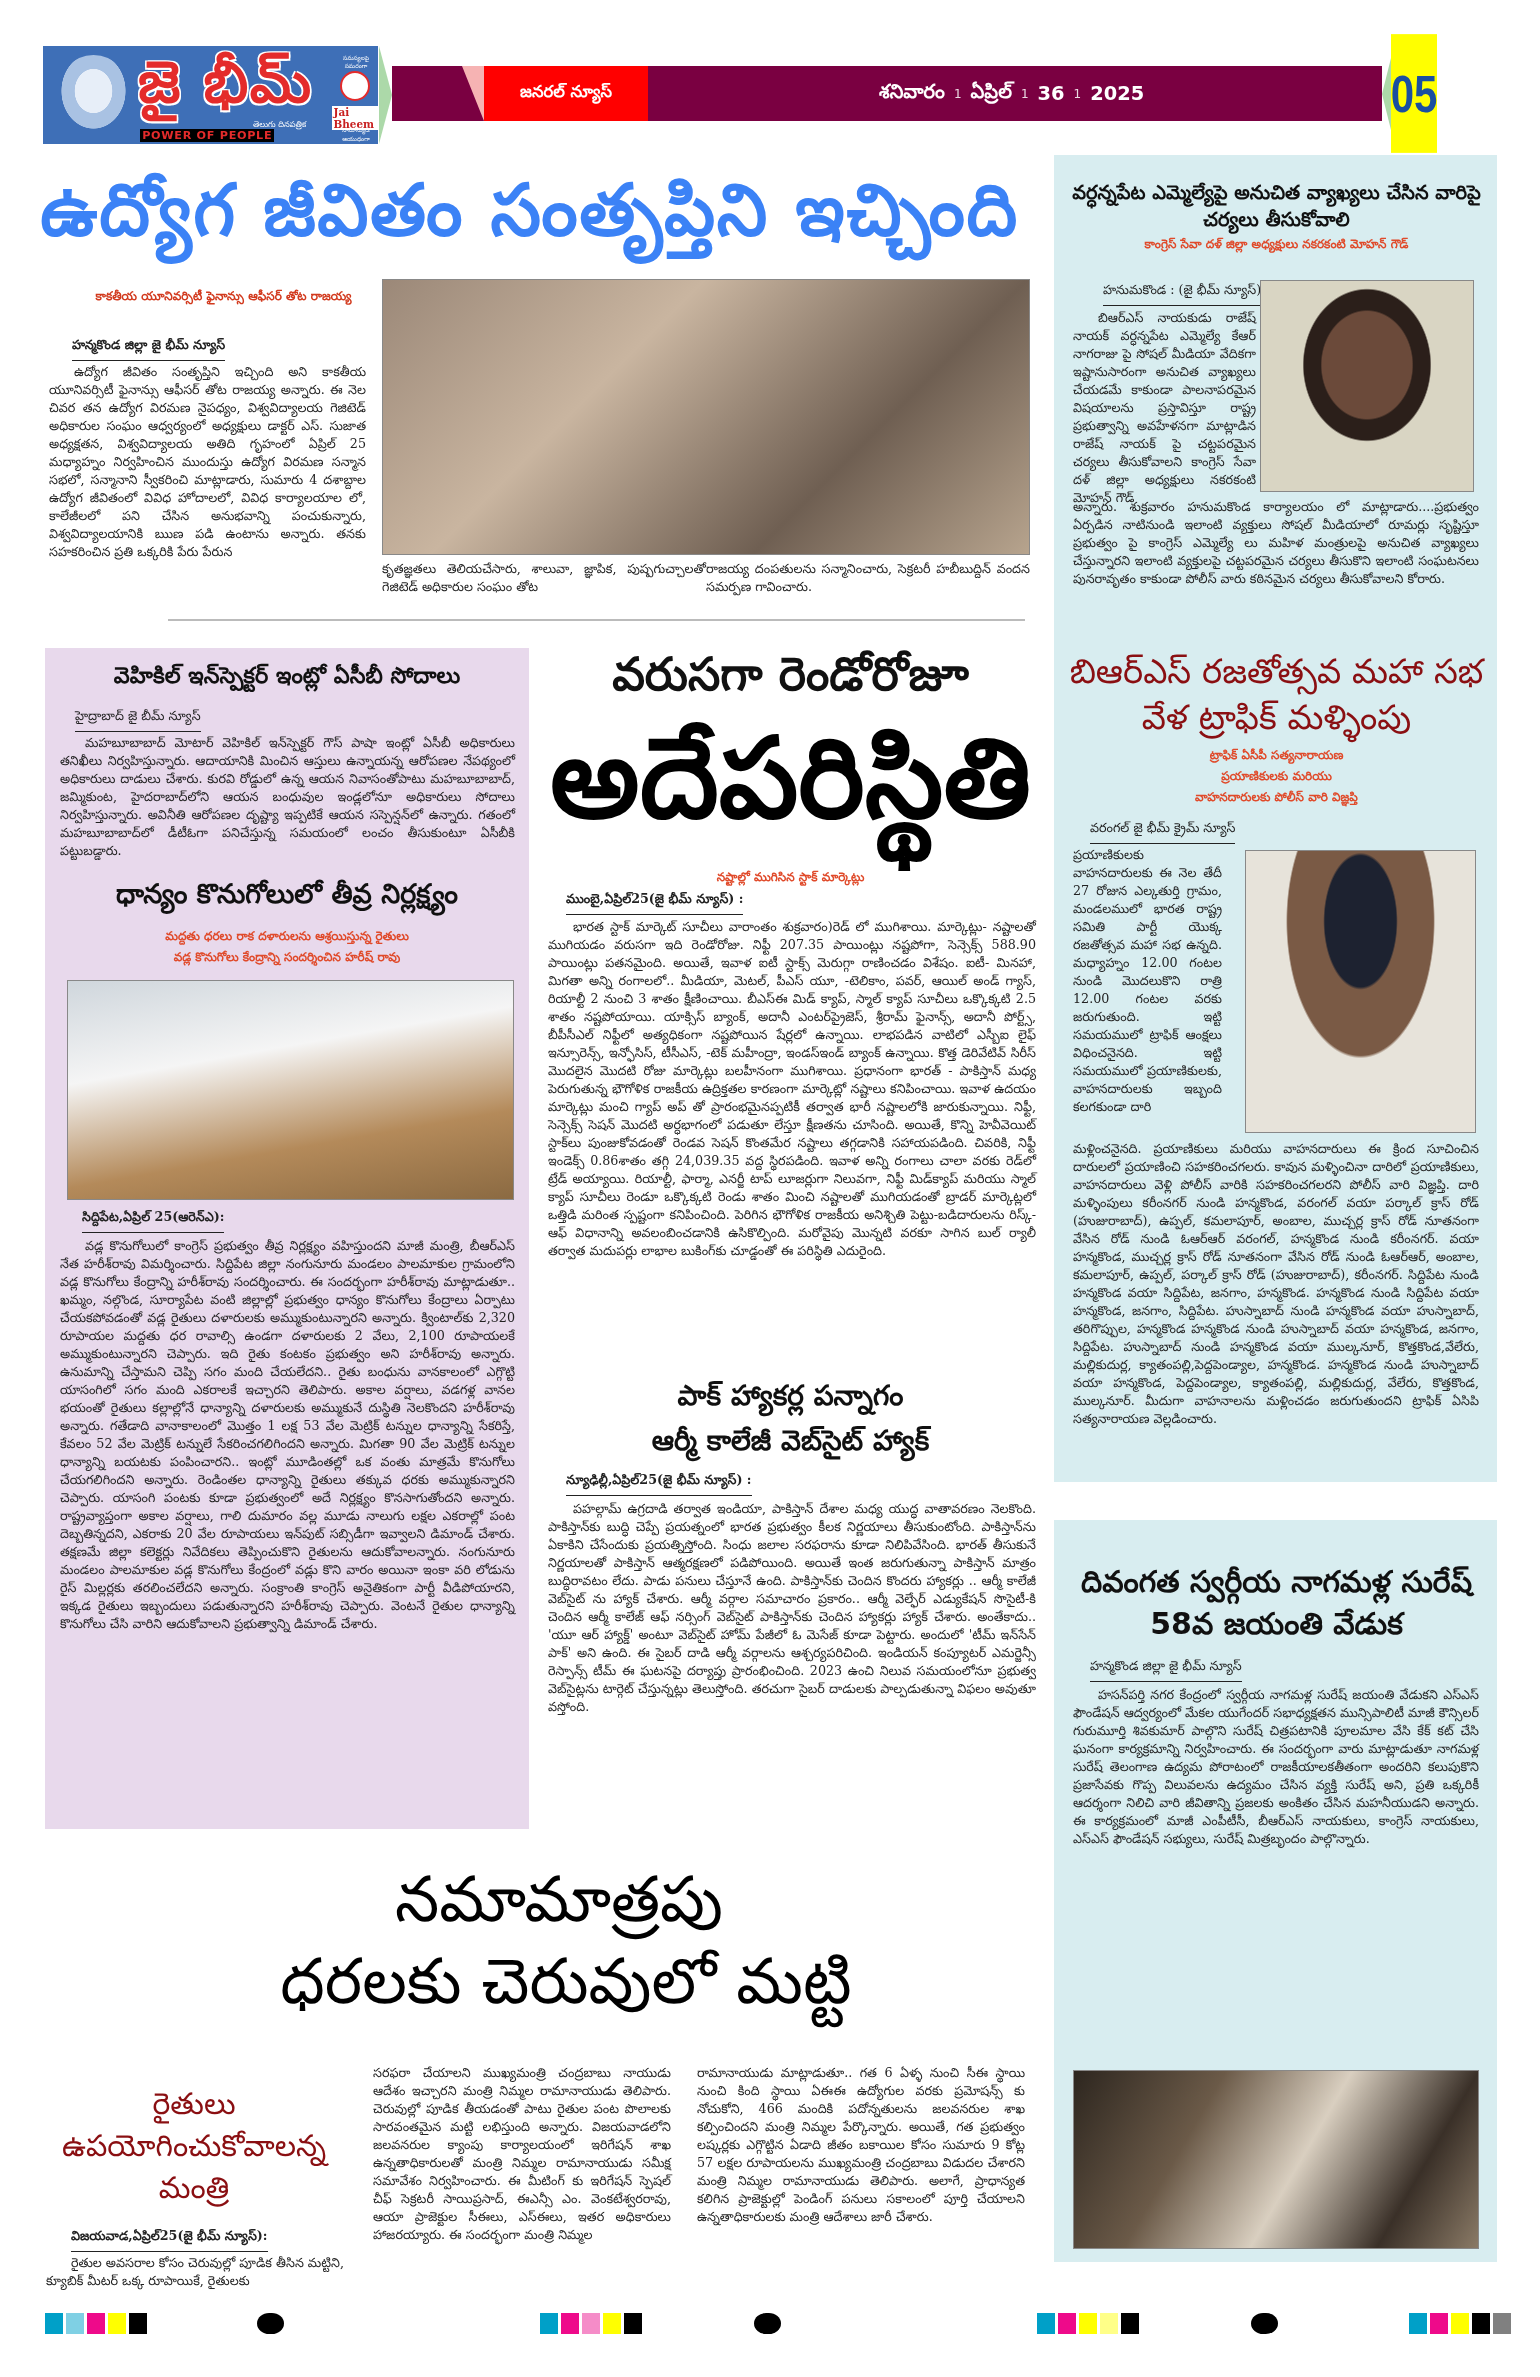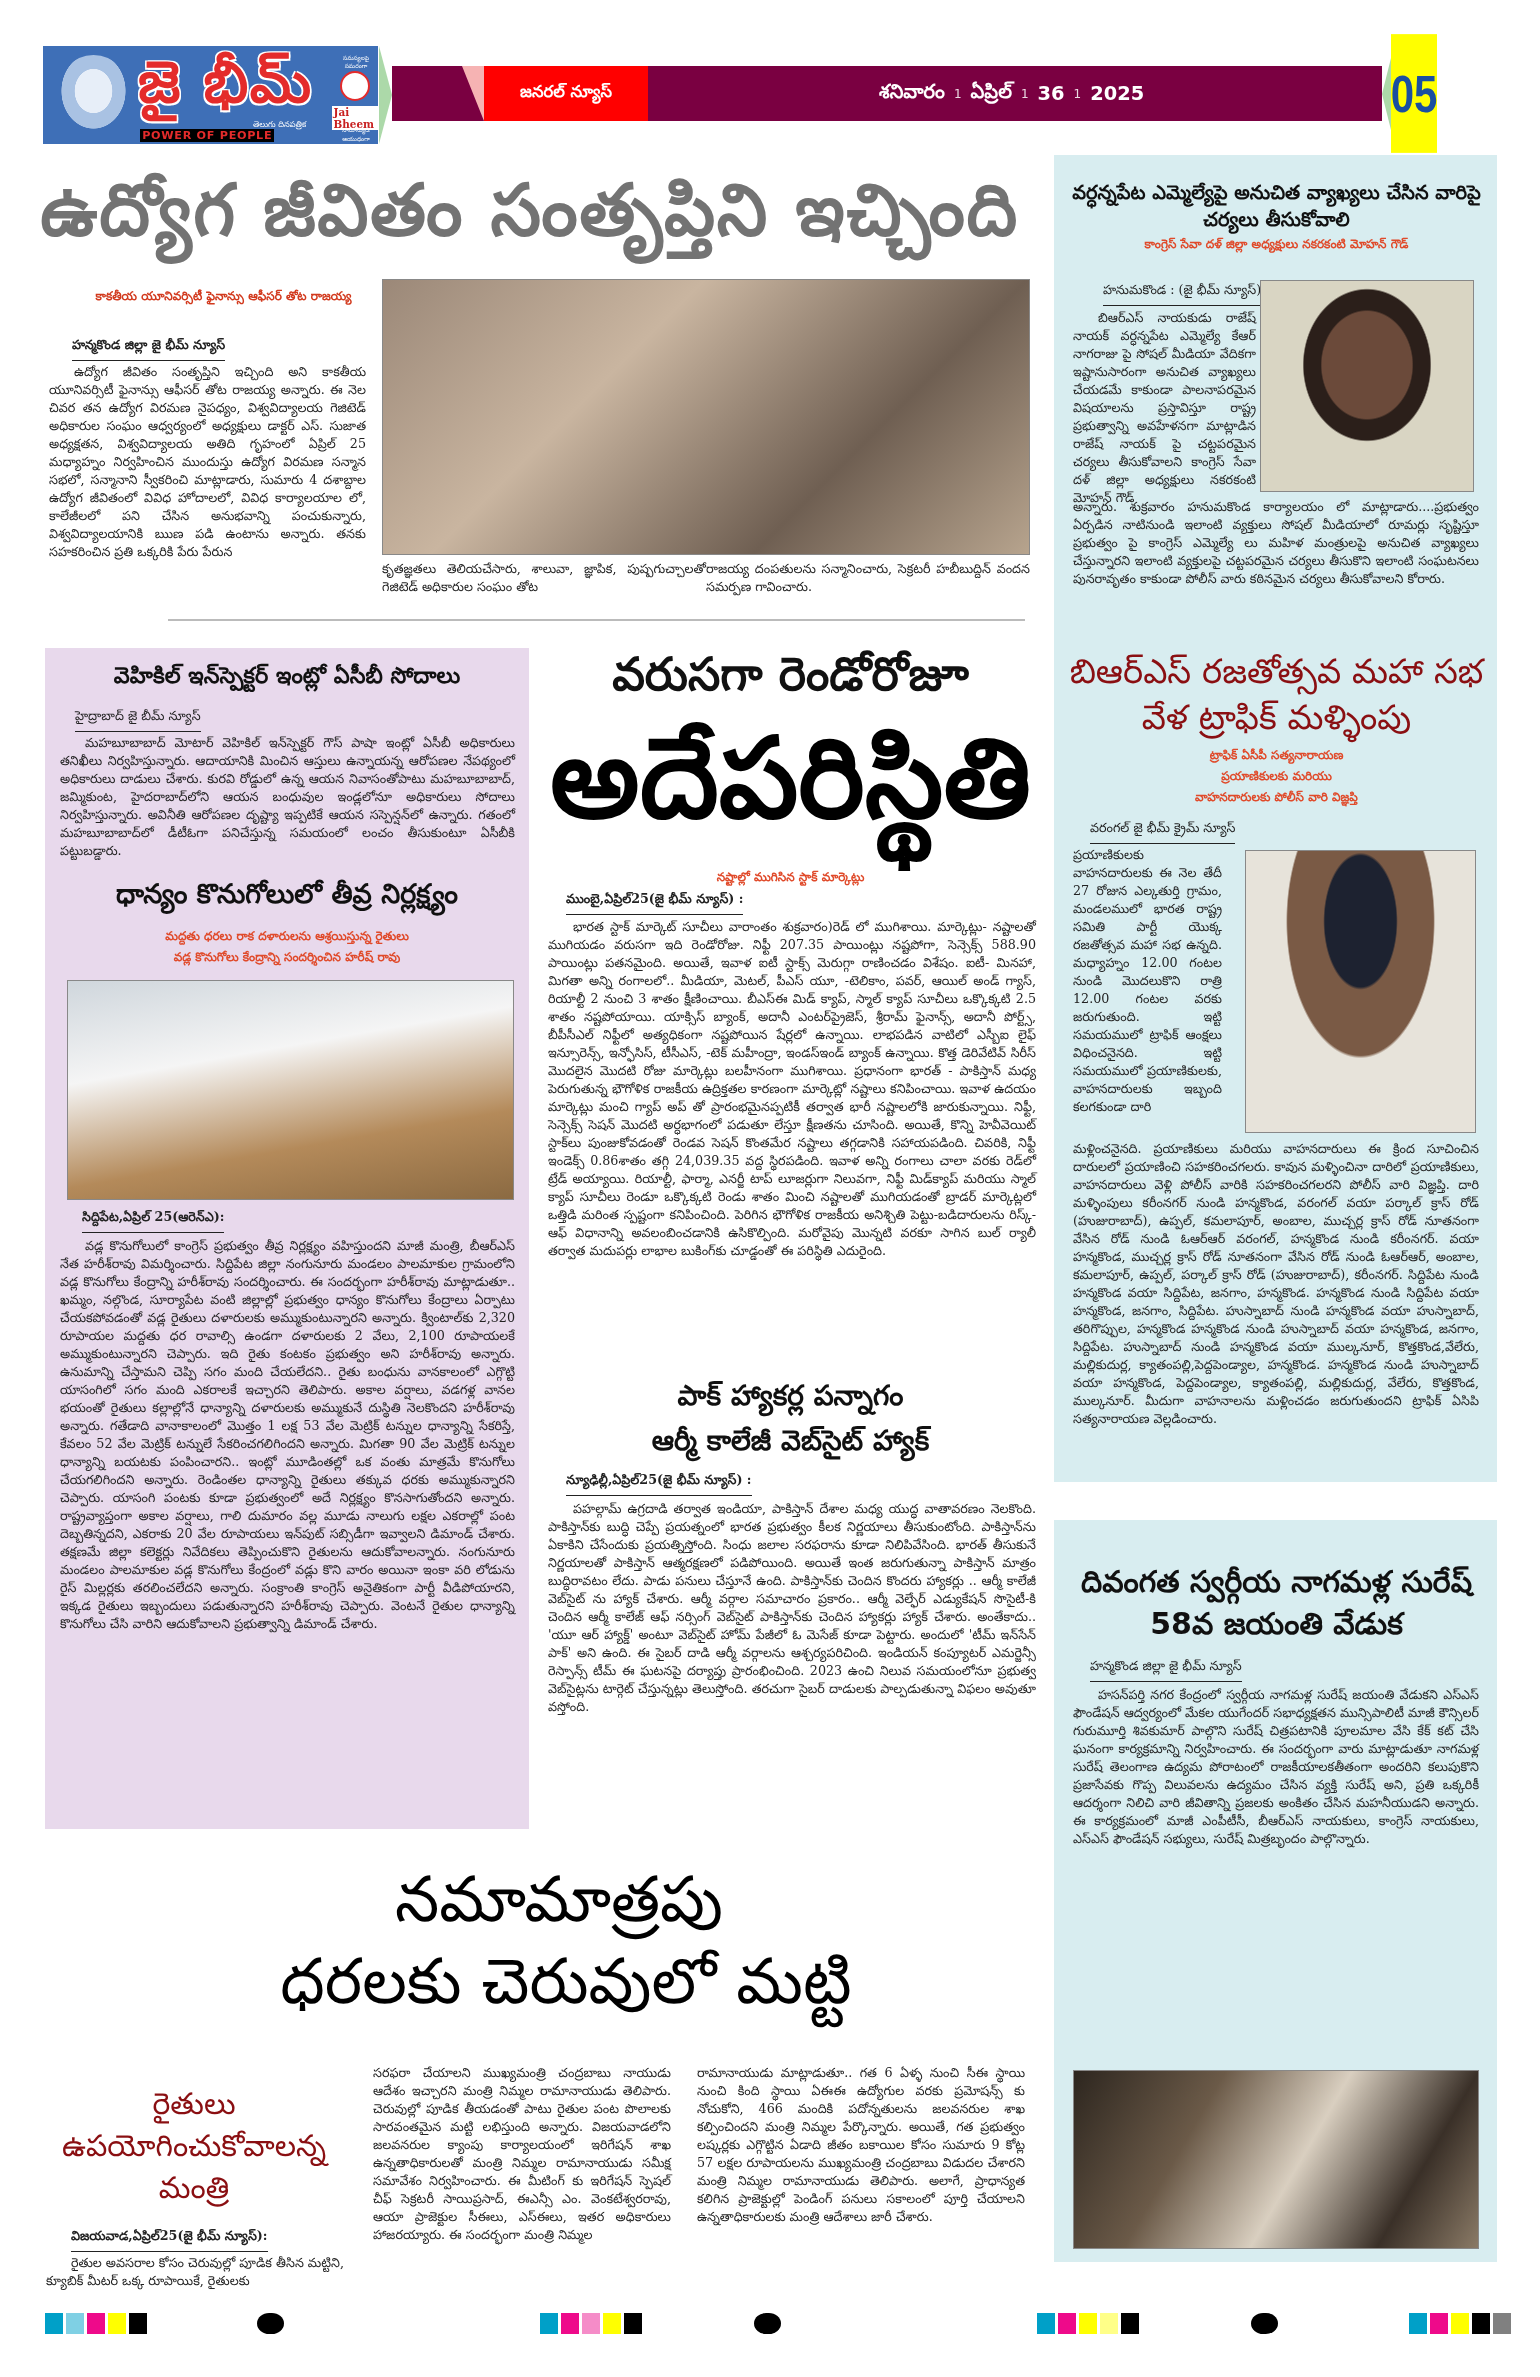--- a/index.html
+++ b/index.html
@@ -26,21 +26,21 @@
   .logo-arrow { left: 379px; top: 46px; width: 0; height: 0; border-top: 49px solid transparent; border-bottom: 49px solid transparent; border-left: 13.4px solid #acd9a9; }
   .band { left: 392px; top: 66px; width: 990px; height: 55px; background: #7a0041; }
   .cat-tri { left: 462px; top: 66px; width: 0; height: 0; border-top: 55px solid #f6b3b3; border-left: 22.4px solid transparent; }
   .cat { left: 484px; top: 66px; width: 164px; height: 55px; background: #ff0000; color: #fff; font-size: 16.4px; font-weight: bold; display: flex; align-items: center; justify-content: center; }
   .date { left: 879px; top: 66px; height: 55px; display: flex; align-items: center; color: #fff; font-size: 19.4px; font-weight: bold; gap: 9px; }
   .date .sep { font-size: 12px; font-weight: normal; opacity: 0.85; }
   .page-arrow { left: 1382px; top: 46px; width: 0; height: 0; border-top: 48px solid transparent; border-bottom: 48px solid transparent; border-right: 12px solid #acd9a9; }
   .pageno { left: 1391px; top: 46px; width: 46px; height: 95px; background: #ffff00; color: #1a4fa0; font-size: 42px; font-weight: bold; display: flex; align-items: center; justify-content: center; font-family: "Liberation Sans", sans-serif; transform: scaleY(1.25); transform-origin: center; }
 
   
-  .headline-main { left: 30px; top: 168px; width: 999px; text-align: center; font-size: 72px; font-weight: bold; color: #737373; letter-spacing: 1.5px; }
+  .headline-main { left: 30px; top: 168px; width: 999px; text-align: center; font-size: 72px; font-weight: bold; color: #3b82f6; letter-spacing: 1.5px; }
 
   
   .s1-sub { left: 82px; top: 287px; width: 283px; text-align: center; color: #d23a1e; font-size: 12px; font-weight: bold; line-height: 19.4px; }
   .s1-dateline { left: 72px; top: 337px; }
   .s1-body { left: 49px; top: 363px; width: 317px; }
   .s1-photo { left: 382px; top: 279px; width: 648px; height: 276px; }
   .s1-cont { left: 382px; top: 560px; width: 648px; display: grid; grid-template-columns: 1fr 1fr; }
   .s1-cont p { text-indent: 0; }
   .rule1 { left: 168px; top: 619px; width: 857px; height: 1.5px; background: #bbb; }
 

